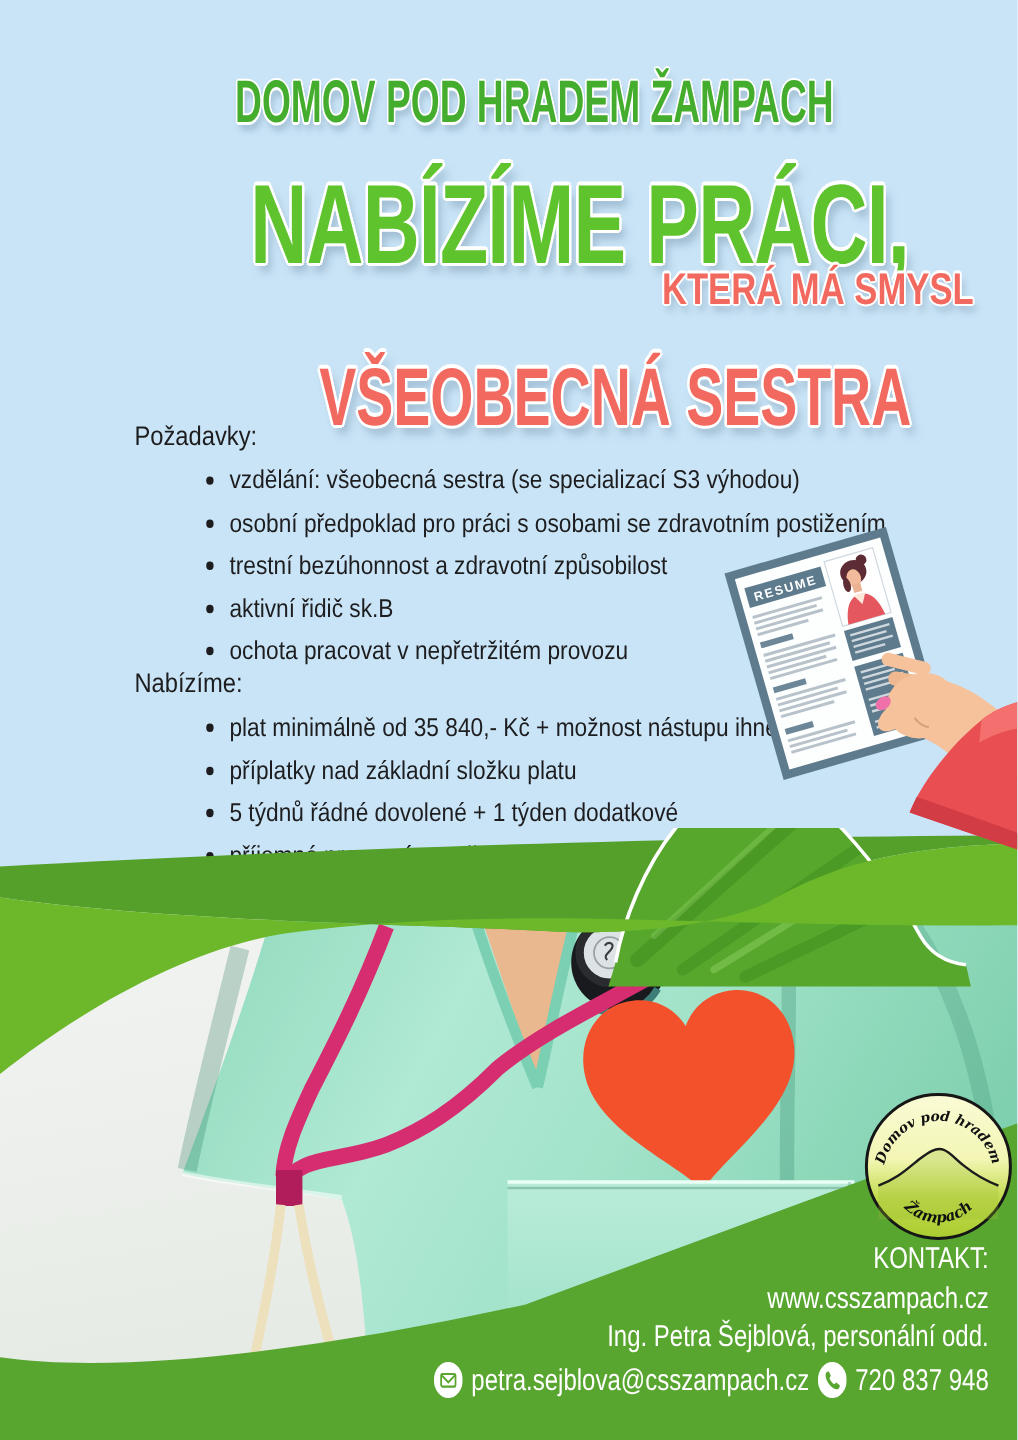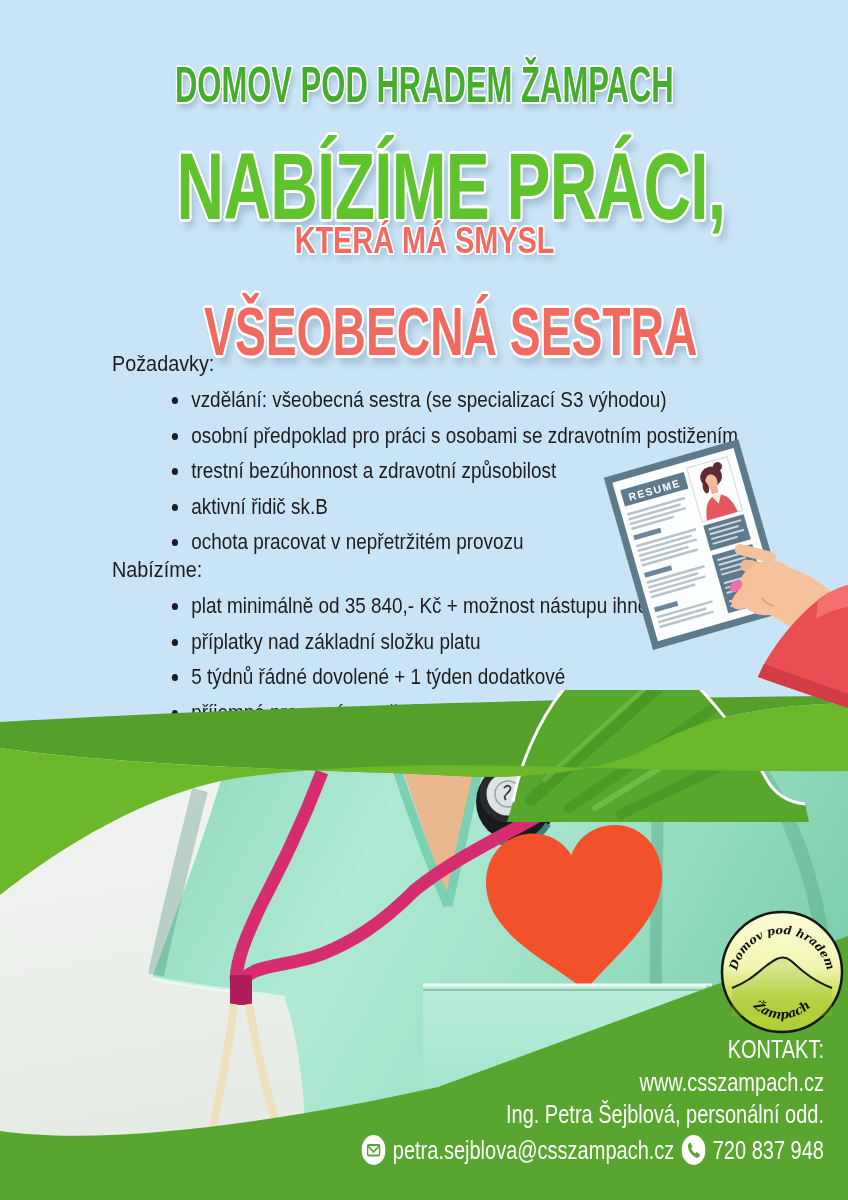--- a/index.html
+++ b/index.html
@@ -6,21 +6,21 @@
     --c-background:#c9e4f6; --c-green-dark:#54a02a; --c-green-bright:#6cb82a;
     --c-green-band-bottom:#58a530; --c-heading-green:#5ec32c; --c-heading-green-dark:#45ad2e;
     --c-coral:#f2695f; --c-heart-red:#f3512c; --c-scrub-mint:#a5e3cc; --c-slate:#5e7b8d;
   }
   html,body{margin:0;padding:0;}
   body{font-family:"Liberation Sans",sans-serif;}
   .poster{position:relative;width:848px;height:1200px;overflow:hidden;
     background:var(--c-background,#c9e4f6);}
   .abs{position:absolute;}
   
-  .h-center{left:0;width:848px;text-align:center;white-space:nowrap;}
+  .h-center{left:0;width:848px;text-align:right;white-space:nowrap;}
   .cond{display:inline-block;}
   .outline-sm{text-shadow:2px 0 0 #fff,-2px 0 0 #fff,0 2px 0 #fff,0 -2px 0 #fff,
     1.5px 1.5px 0 #fff,-1.5px 1.5px 0 #fff,1.5px -1.5px 0 #fff,-1.5px -1.5px 0 #fff,
     4px 6px 7px rgba(125,155,180,.55);}
   .outline-lg{text-shadow:3px 0 0 #fff,-3px 0 0 #fff,0 3px 0 #fff,0 -3px 0 #fff,
     2px 2px 0 #fff,-2px 2px 0 #fff,2px -2px 0 #fff,-2px -2px 0 #fff,
     6px 8px 9px rgba(125,155,180,.55);padding-left:27px;}
   .org-title{top:56px;font-size:50px;font-weight:700;color:var(--c-heading-green-dark,#45ad2e);}
   .org-title .cond{transform:scaleX(.62);}
   .headline{top:133px;font-size:94px;font-weight:700;letter-spacing:-1px;color:var(--c-heading-green,#5ec32c);}

